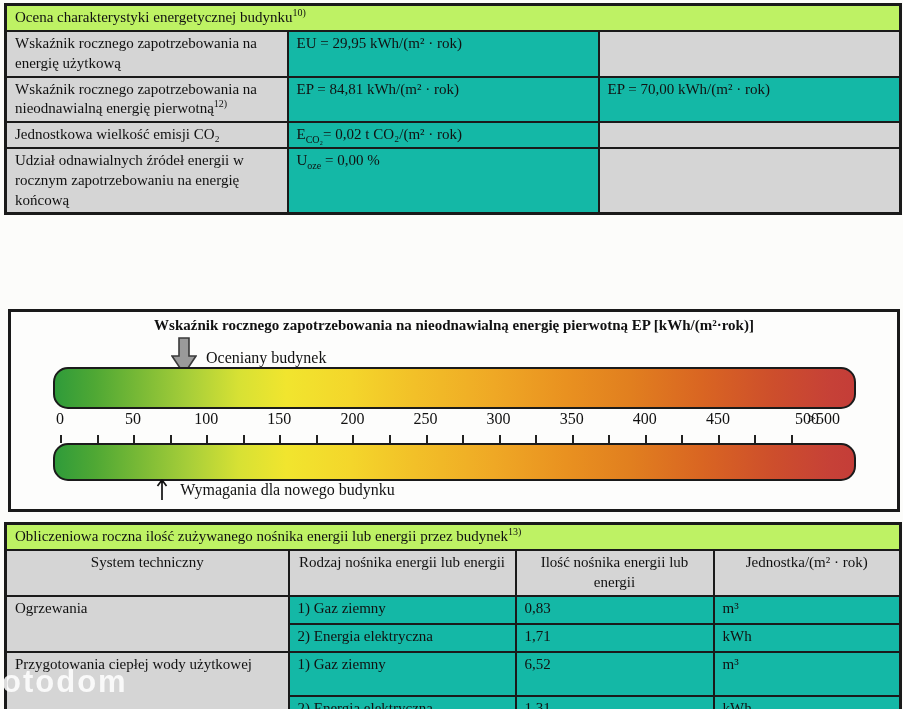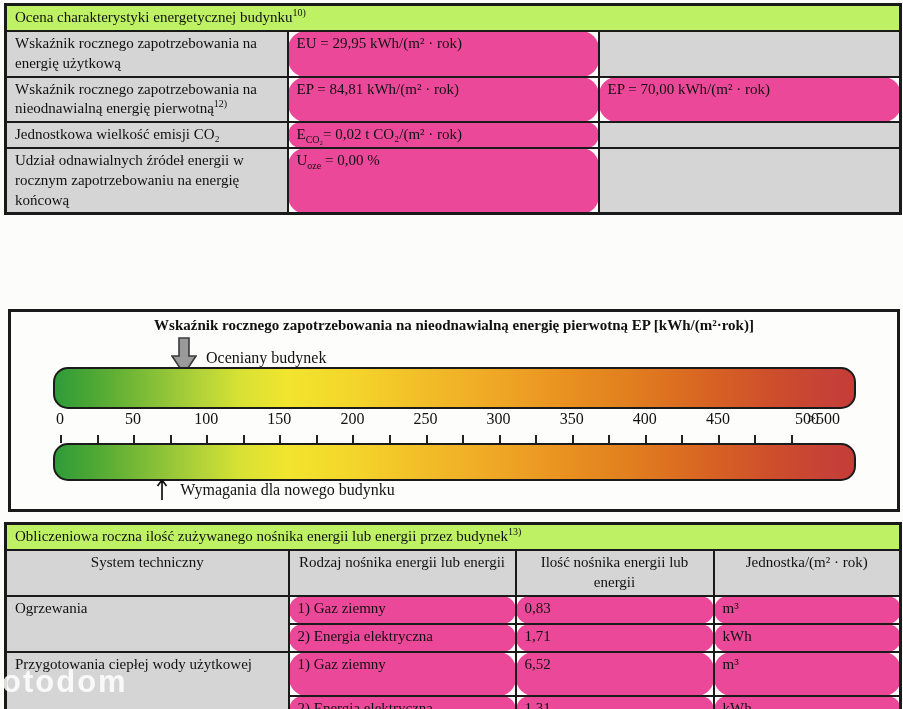--- a/index.html
+++ b/index.html
@@ -14,21 +14,21 @@
   sub{font-size:10px;line-height:0;}
 
   
   table{border-collapse:collapse;table-layout:fixed;}
   .doc-table{position:absolute;left:4px;width:895px;border:3px solid #1a1a1a;}
   .doc-table td,.doc-table th{border:2px solid #1a1a1a;font-size:15px;font-weight:normal;
     vertical-align:top;padding:2px 8px;line-height:1.32;overflow:hidden;}
   .title-cell{background:#bef264;font-weight:bold;padding:2px 10px;height:20px;}
   .hdr{background:#d5d5d5;font-weight:bold;text-align:center;vertical-align:middle;}
   .shaded{background:#d5d5d5;}
-  .val{background:#ec4899;padding:3px 10px;border-radius:18px;}
+  .val{background:#14b8a6;padding:3px 10px;}
   .top-tbl{top:3px;}
   .bot-tbl{top:522px;}
 
   
   .chart-box{
     position:absolute;left:8px;top:309px;width:886px;height:197px;
     border:3px solid #1a1a1a;background:#fdfdfc;
   }
   .chart-title{position:absolute;left:0;top:5px;width:100%;text-align:center;
     font-weight:bold;font-size:15px;}

